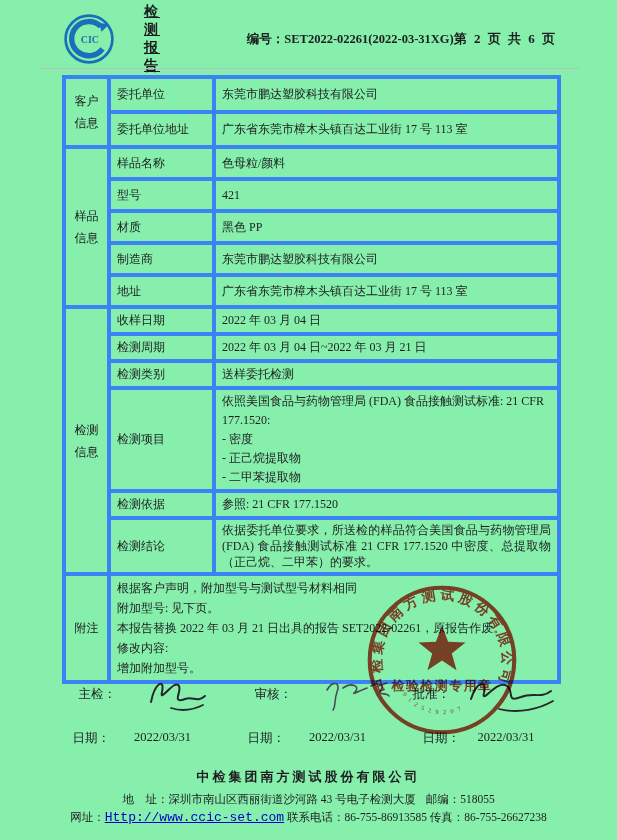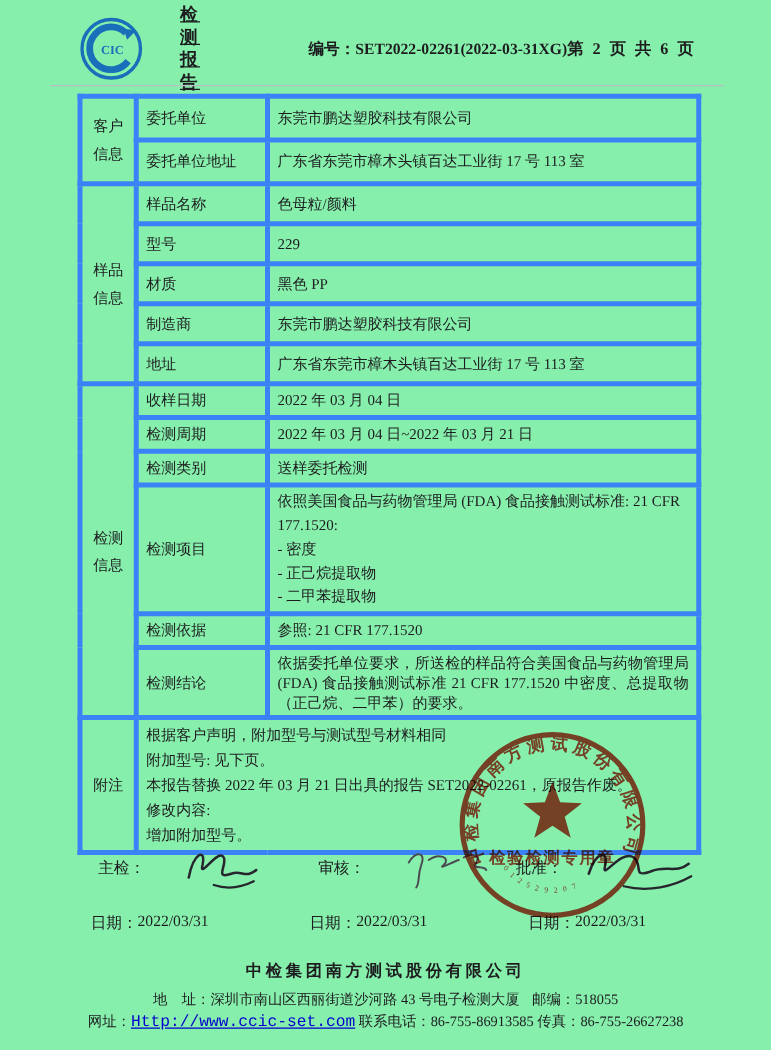--- a/index.html
+++ b/index.html
@@ -42,21 +42,21 @@
   
   .sig-area { position: absolute; left: 62px; top: 668px; width: 495px; }
   .sig-row { display: flex; }
   .sig-col1 { width: 175px; } .sig-col2 { width: 175px; } .sig-col3 { width: 145px; }
   .sig-cell { display: flex; align-items: center; height: 52px; font-size: 12.5px; justify-content: center; }
   .sig-cell .lab { width: 48px; flex: 0 0 auto; }
   .sig-scribble { margin-left: 14px; }
   .date-row { display: flex; margin-top: 10px; font-size: 12.5px; }
   .date-cell { display: flex; }
   .date-cell .lab { width: 48px; text-align: right; }
-  .date-val { width: 105px; }
+  .date-val { width: 105px; text-align: center; }
 
   
   .seal {
     position: absolute; left: 362px; top: 580px; width: 160px; height: 160px;
     mix-blend-mode: multiply; opacity: 0.92; pointer-events: none;
   }
 
   
   .ftr { position: absolute; left: 0; right: 0; top: 768px; text-align: center; }
   .ftr-company { font-size: 13px; font-weight: bold; letter-spacing: 3px; }
@@ -103,21 +103,21 @@
       </tr>
 
       <tr class="h32">
         <td class="grp" rowspan="5">样品
 信息</td>
         <td class="lbl">样品名称</td>
         <td class="val">色母粒/颜料</td>
       </tr>
       <tr class="h32">
         <td class="lbl">型号</td>
-        <td class="val">229</td>
+        <td class="val">421</td>
       </tr>
       <tr class="h32">
         <td class="lbl">材质</td>
         <td class="val">黑色 PP</td>
       </tr>
       <tr class="h32">
         <td class="lbl">制造商</td>
         <td class="val">东莞市鹏达塑胶科技有限公司</td>
       </tr>
       <tr class="h32">

